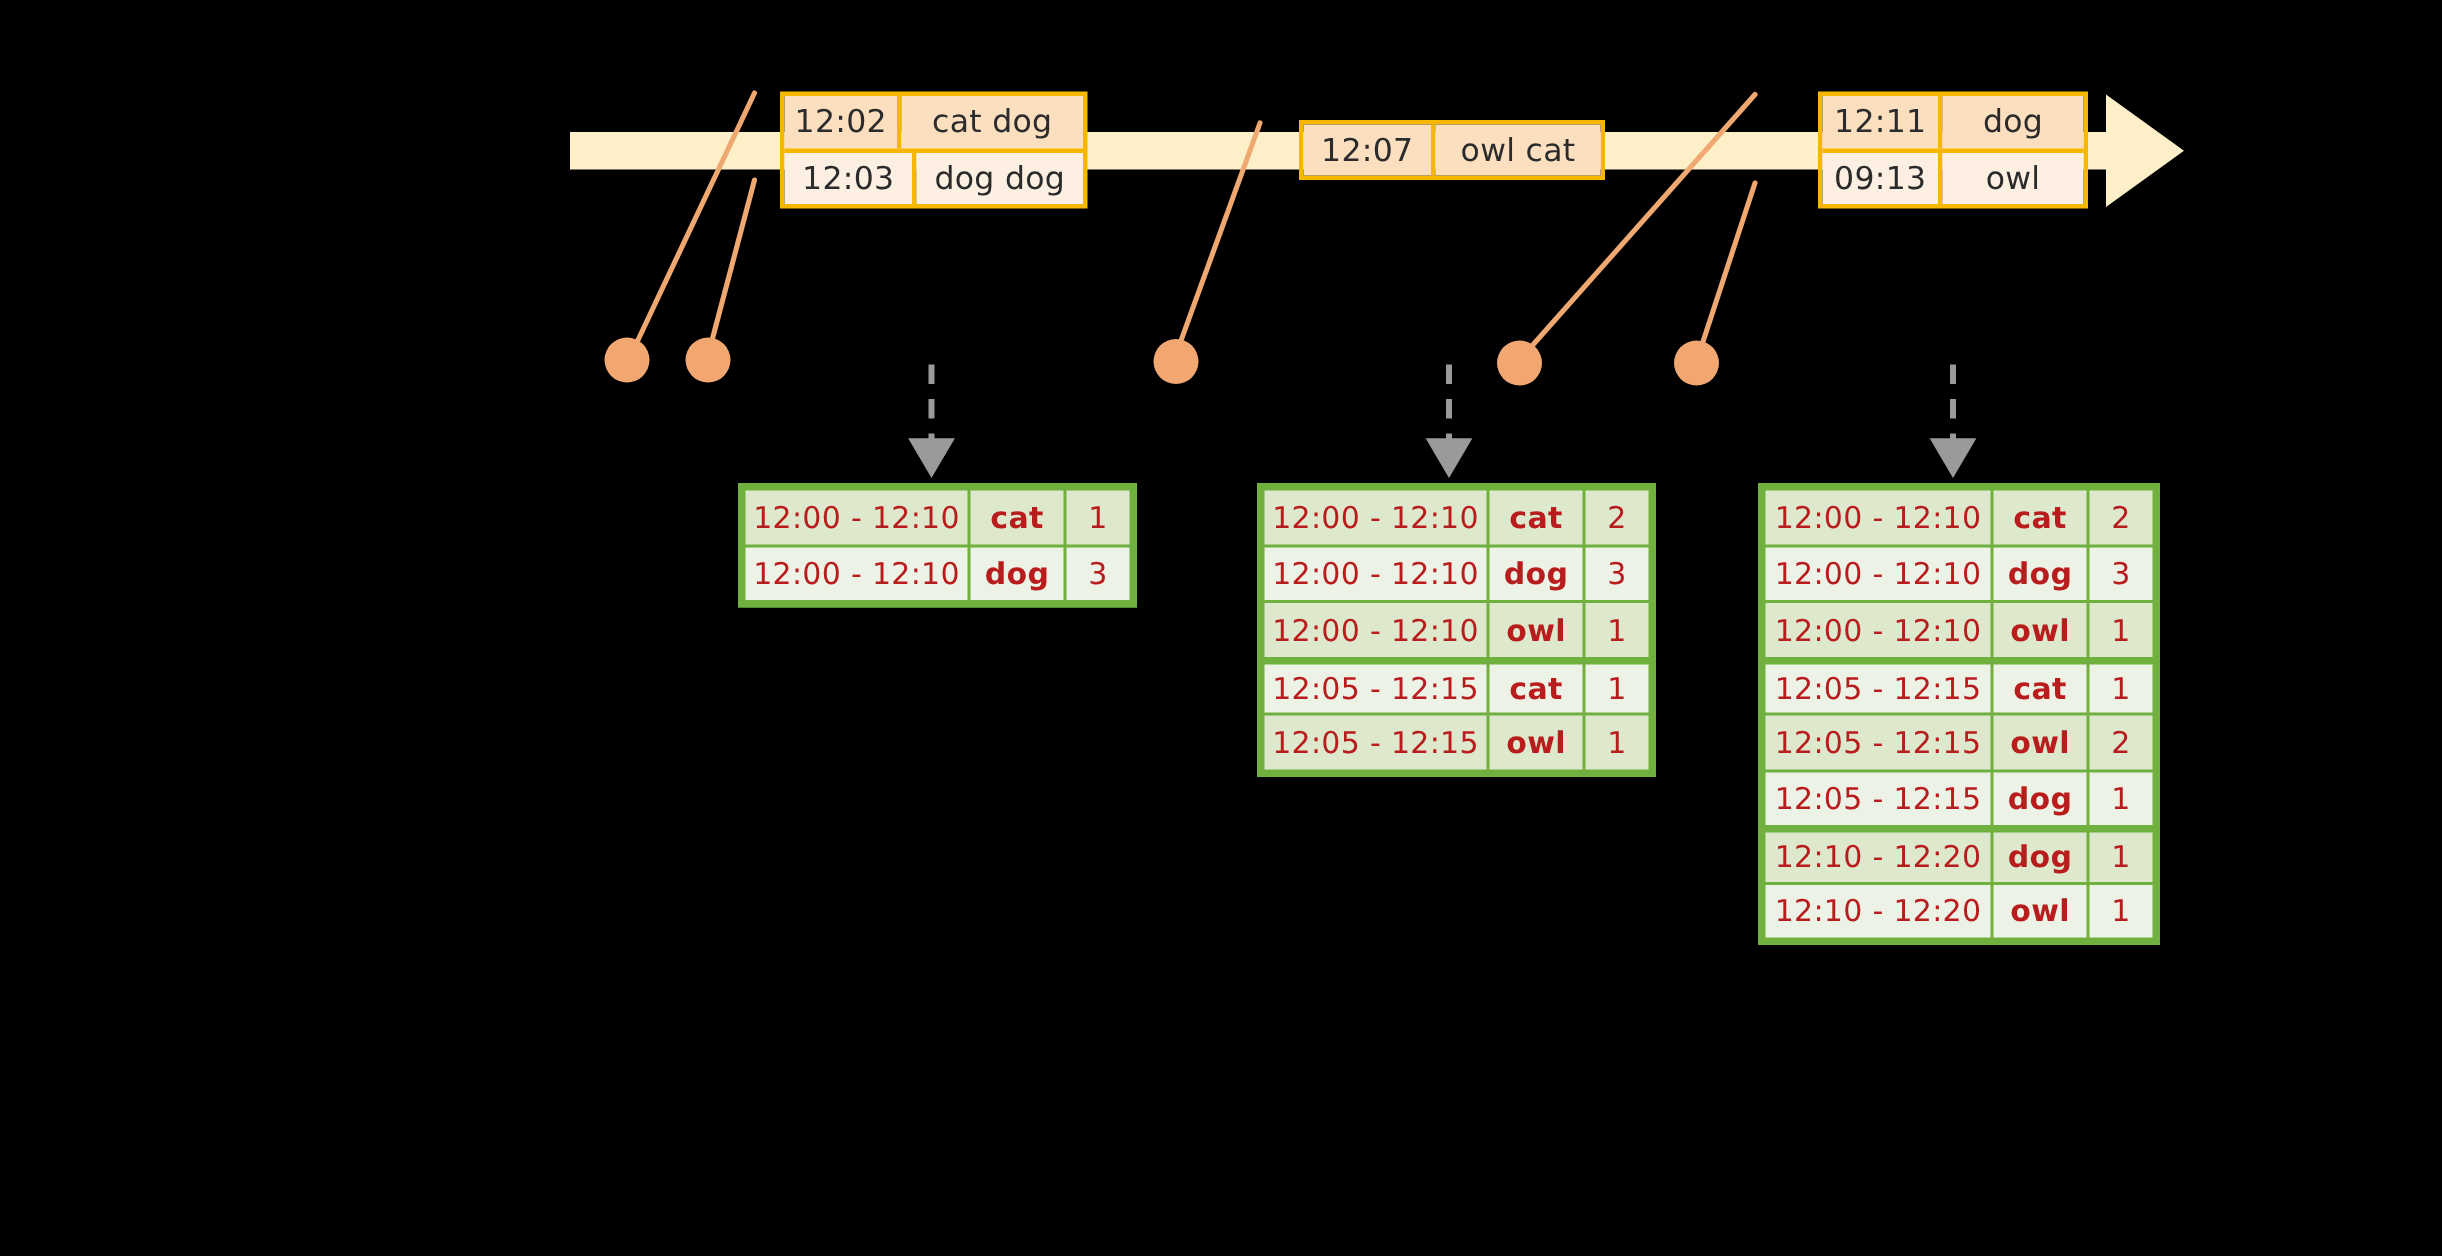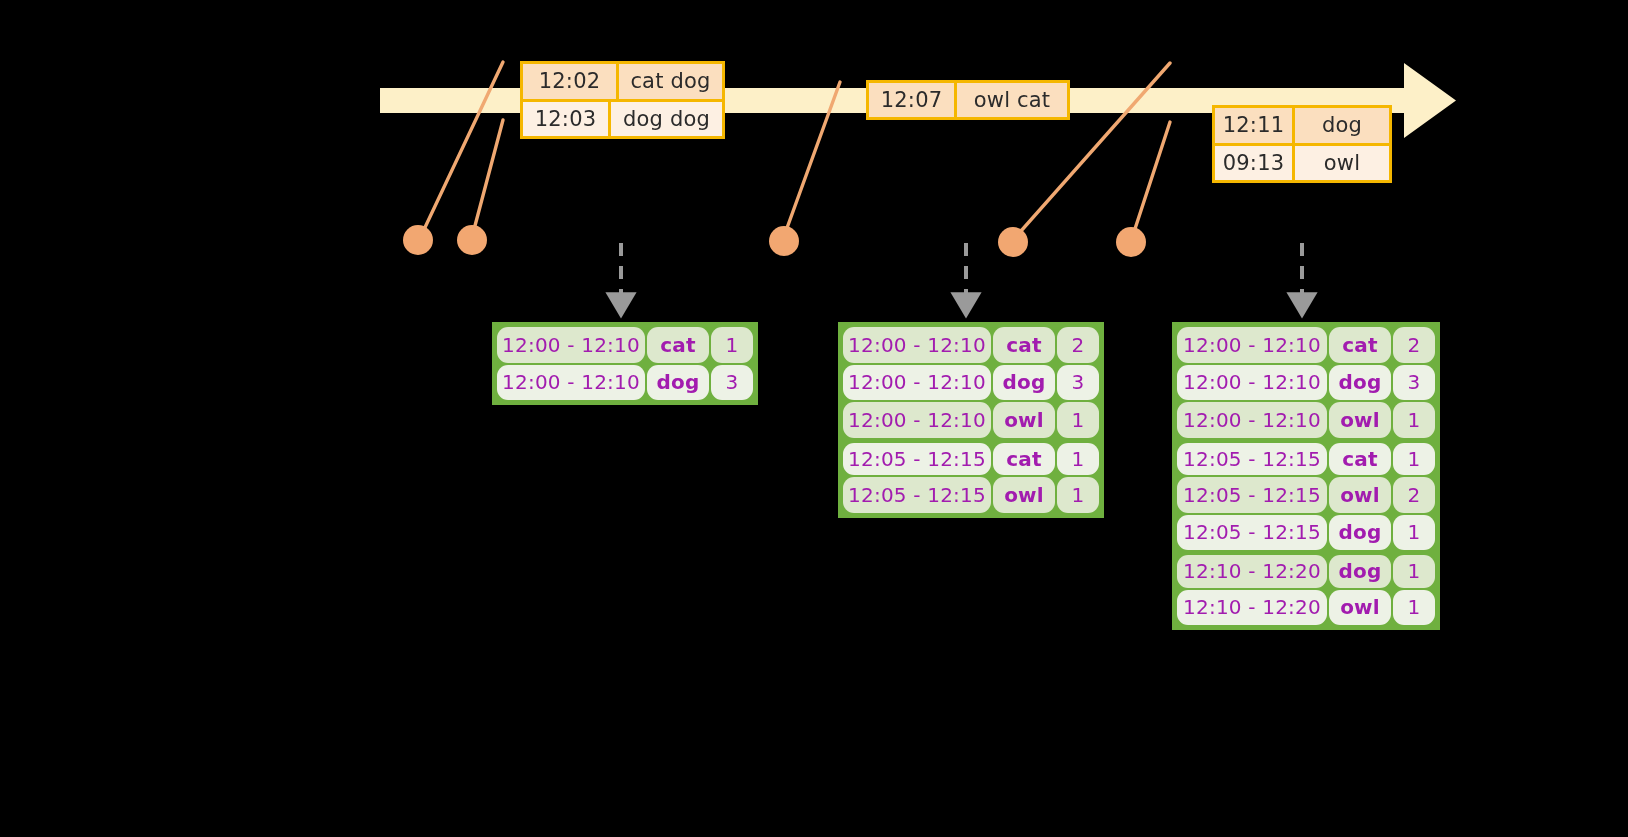--- a/index.html
+++ b/index.html
@@ -19,22 +19,22 @@
             letter-spacing:.2px;white-space:nowrap;}
   .evt-cell.time{border-right:3px solid #F5B700;}
   .evt-row.r0 .evt-cell{background:#FBDFBF;}
   .evt-row.r1 .evt-cell{background:#FDF0E3;}
 
   
   .rtable{position:absolute;border:4px solid #6FB03F;box-sizing:border-box;
           display:flex;flex-direction:column;background:#6FB03F;z-index:5;}
   .rrow{display:flex;height:37.5px;box-sizing:border-box;}
   .rcell{display:flex;align-items:center;justify-content:center;
-         font-size:20px;color:#a21caf;box-sizing:border-box;
-         margin:1px;white-space:nowrap;letter-spacing:.2px;border-radius:11px;}
+         font-size:20px;color:#b91c1c;box-sizing:border-box;
+         margin:1px;white-space:nowrap;letter-spacing:.2px;}
   .rrow.even .rcell{background:#DDE8CD;}
   .rrow.odd  .rcell{background:#EDF2E6;}
   .rrow.sep{border-top:3px solid #6FB03F;}
   .c-window{width:148px;}
   .c-key{width:62px;font-weight:bold;}
   .c-count{width:42px;}
   .rtable.t3 .c-window{width:150px;}
 </style>
 </head>
 <body>
@@ -69,37 +69,37 @@
 
     <g stroke="#9A9A9A" stroke-width="4" fill="none" stroke-dasharray="13 10" marker-end="url(#grayhead)">
       <line x1="621" y1="243" x2="621" y2="305"></line>
       <line x1="966" y1="243" x2="966" y2="305"></line>
       <line x1="1302" y1="243" x2="1302" y2="305"></line>
     </g>
   </svg>
 
   <div class="evt" style="left:520px;top:61px;width:205px;height:78px;">
     <div class="evt-row r0">
-      <div class="evt-cell time" style="width:96px">12:02</div>
+      <div class="evt-cell time" style="width:78px">12:02</div>
       <div class="evt-cell words" style="flex:1">cat dog</div>
     </div>
     <div class="evt-row r1">
       <div class="evt-cell time" style="width:88px">12:03</div>
       <div class="evt-cell words" style="flex:1">dog dog</div>
     </div>
   </div>
 
   <div class="evt" style="left:866px;top:80px;width:204px;height:40px;">
     <div class="evt-row r0">
       <div class="evt-cell time" style="width:88px">12:07</div>
       <div class="evt-cell words" style="flex:1">owl cat</div>
     </div>
   </div>
 
-  <div class="evt" style="left:1212px;top:61px;width:180px;height:78px;margin-top:44px;">
+  <div class="evt" style="left:1212px;top:61px;width:180px;height:78px;">
     <div class="evt-row r0">
       <div class="evt-cell time" style="width:80px">12:11</div>
       <div class="evt-cell words" style="flex:1">dog</div>
     </div>
     <div class="evt-row r1">
       <div class="evt-cell time" style="width:80px">09:13</div>
       <div class="evt-cell words" style="flex:1">owl</div>
     </div>
   </div>
 

